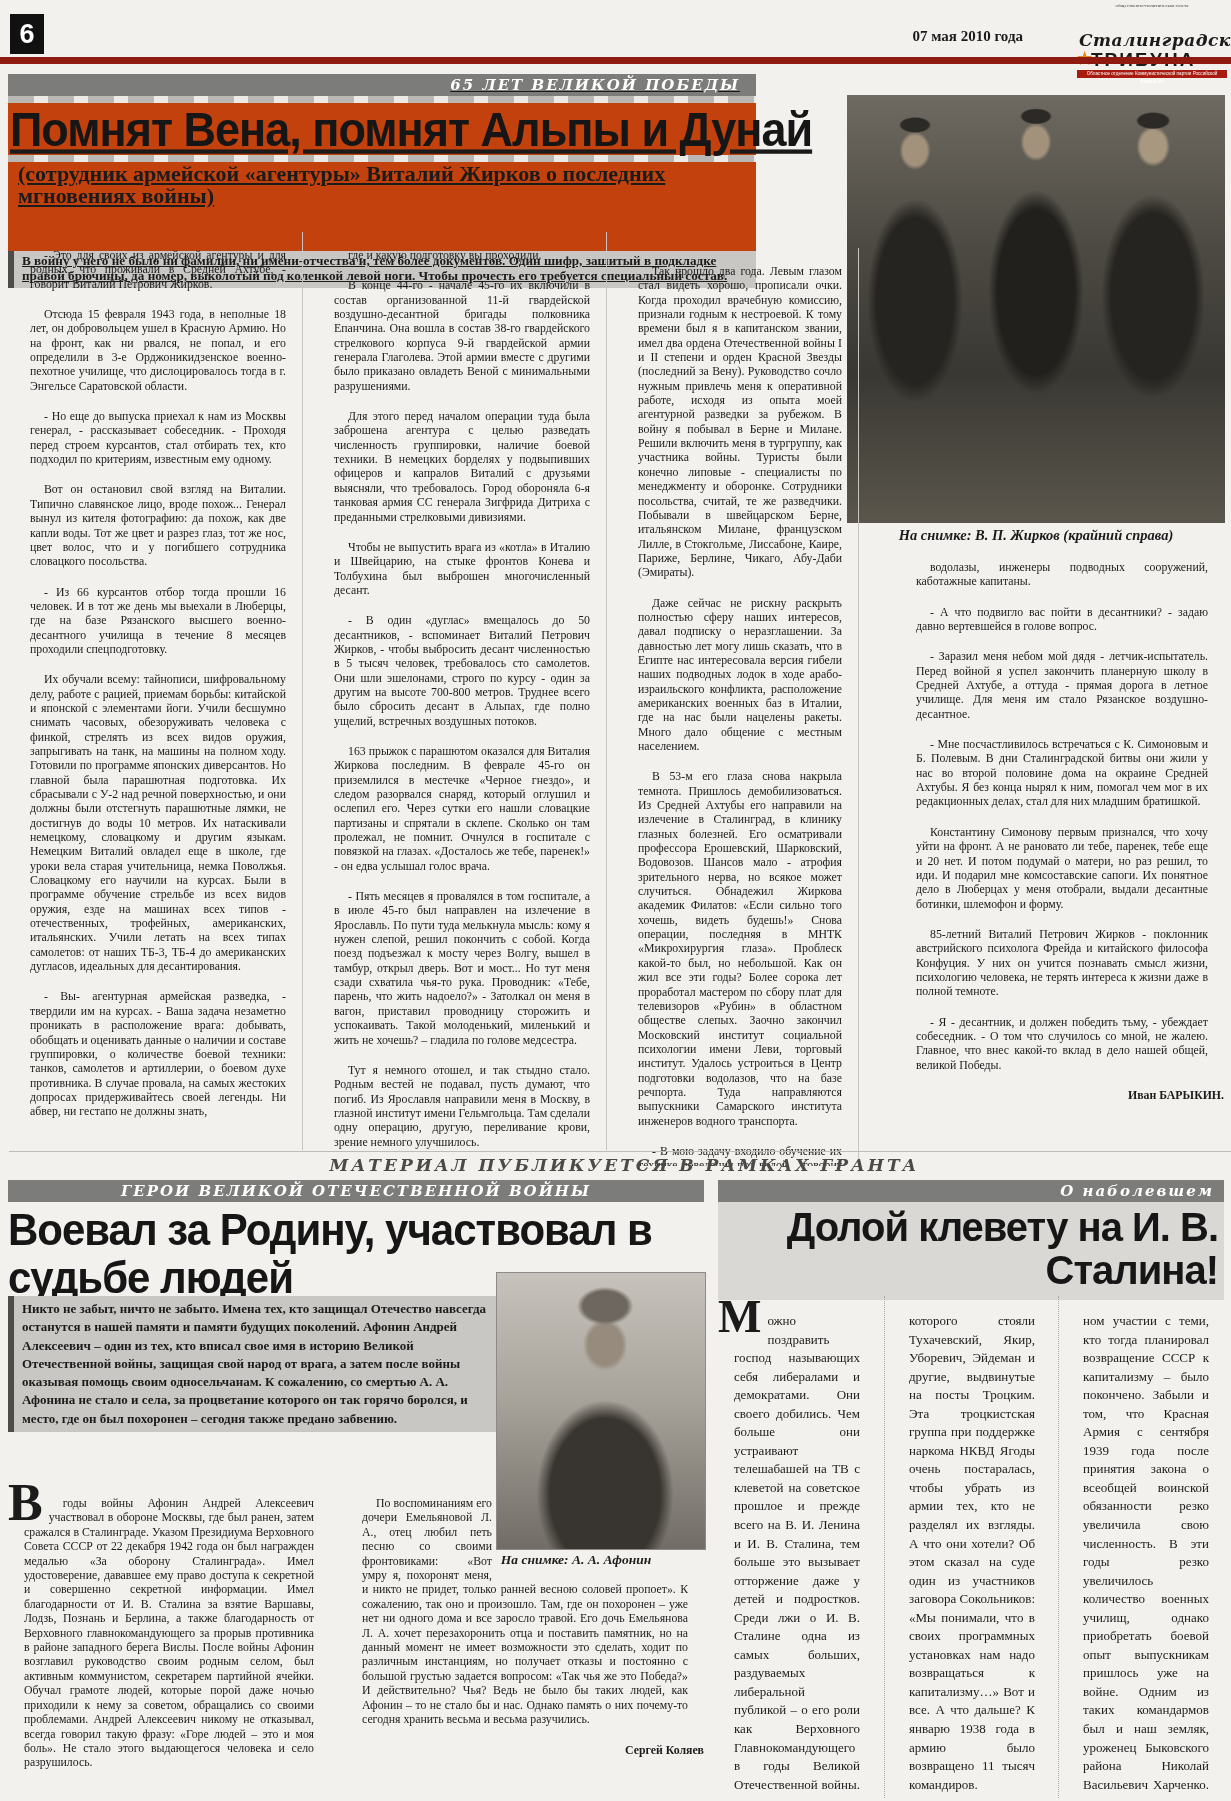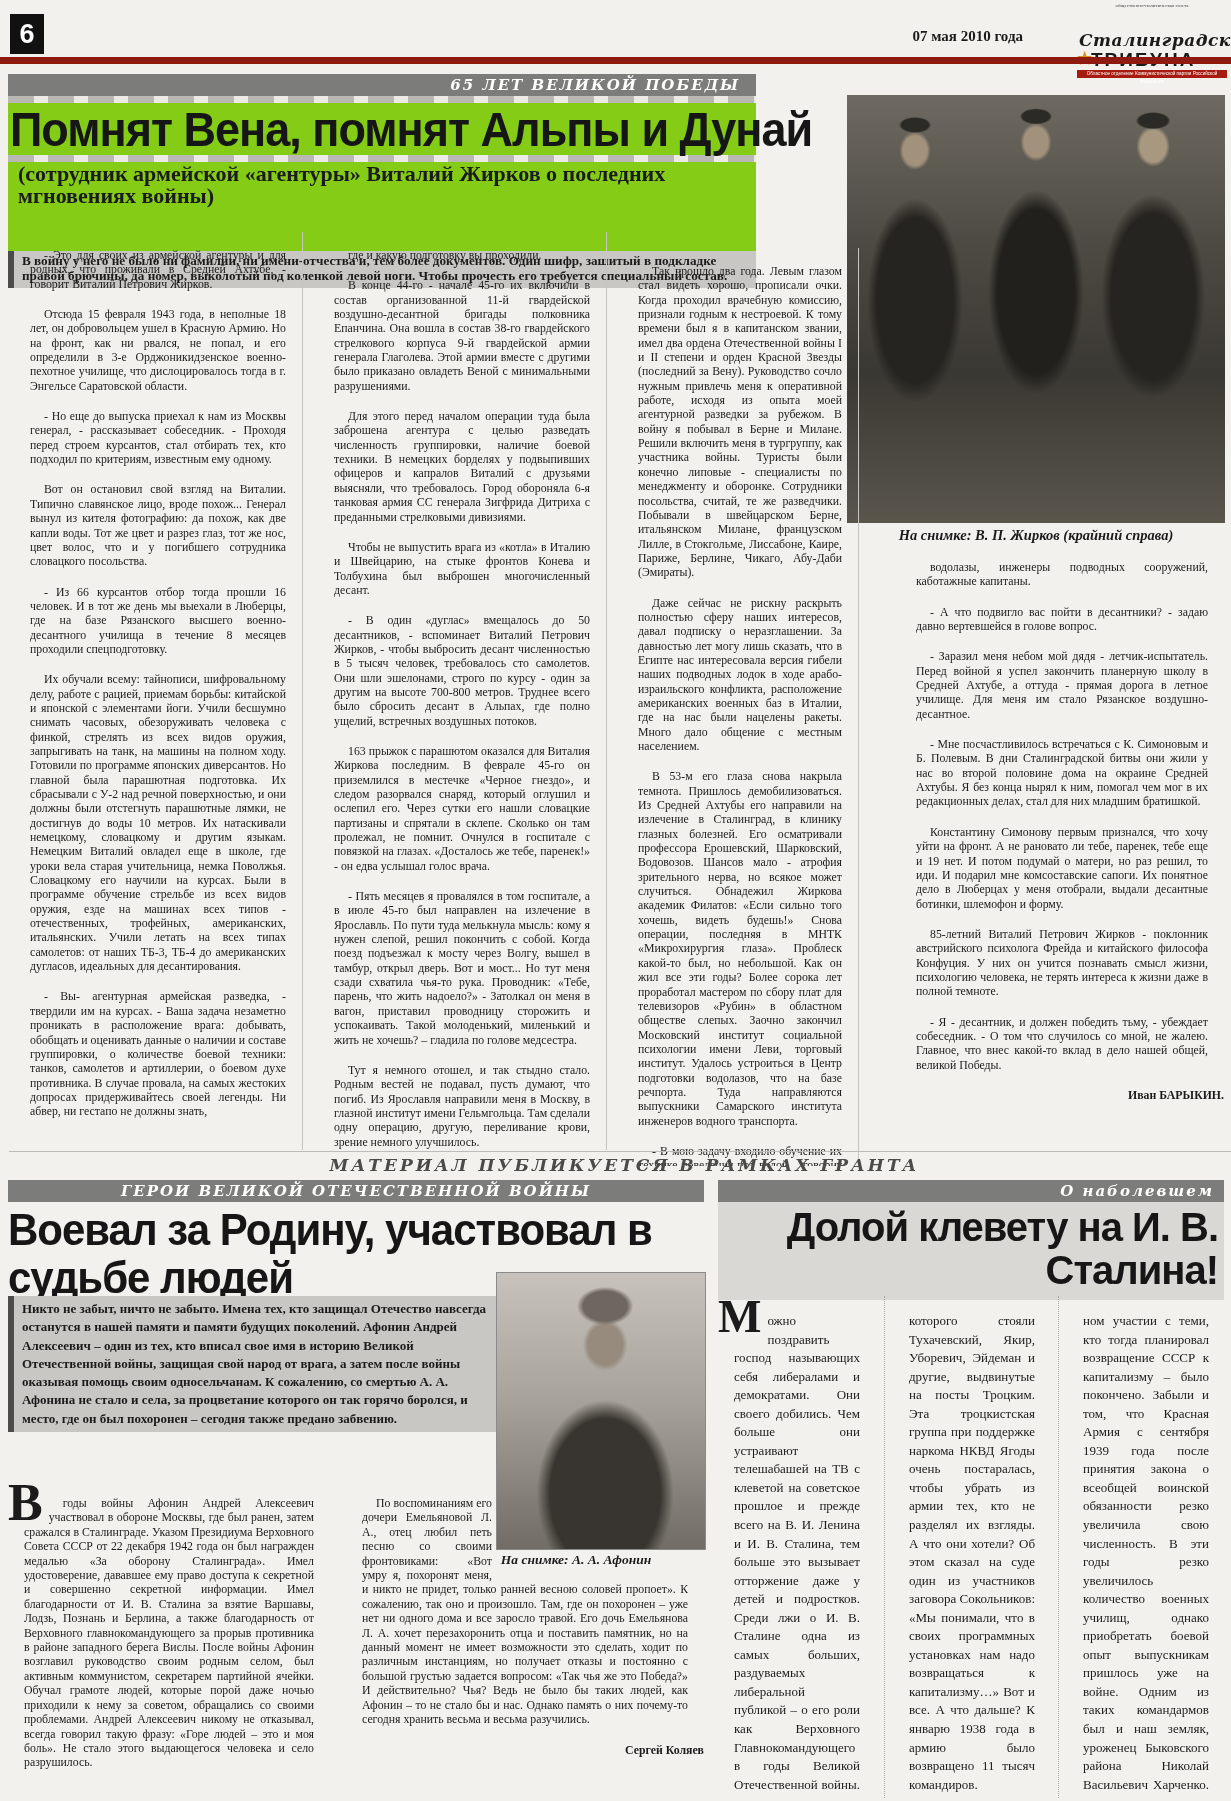--- a/index.html
+++ b/index.html
@@ -29,21 +29,21 @@
   .dashrow{height:7px;background:repeating-linear-gradient(90deg,#b9b8b5 0 26px,#eceae7 26px 40px);}
   .headline{font-family:"Liberation Sans",sans-serif;font-weight:bold;color:#161616;letter-spacing:-1px;}
   .bodytext p{margin:16px;text-indent:14px;text-align:justify;}
   .col{position:absolute;overflow:hidden;}
   .vsep{border-right:1px solid #c6c5c2;}
   .author{font-weight:bold;text-align:right;margin-top:4px;}
   .dropcap{float:left;font-size:52px;line-height:42px;font-weight:bold;padding:2px 6px 0 0;}
   .ledebox{background:#c8c7c4;border-left:6px solid #4c4c4a;font-weight:bold;}
   .caption{font-weight:bold;font-style:italic;text-align:center;}
   
-  .m-topblock{position:absolute;left:8px;top:74px;width:748px;background:#84cc16;}
+  .m-topblock{position:absolute;left:8px;top:74px;width:748px;background:#c2410c;text-decoration:underline;}
   .m-banner{text-align:right;padding-right:16px;}
   .m-head{font-size:45px;line-height:50px;height:52px;white-space:nowrap;padding-left:2px;
           transform:scaleY(1.08);transform-origin:top left;}
   .m-sub{font-weight:bold;font-size:22px;line-height:22px;padding:1px 10px;}
   .m-lede{font-size:13.2px;line-height:15.4px;padding:2px 6px 4px 8px;margin-top:43px;}
   .m-photo{position:absolute;left:847px;top:95px;width:378px;height:428px;
      background:
        radial-gradient(26px 13px at 18% 7%, #2c2a26 0 52%, transparent 62%),
        radial-gradient(26px 13px at 50% 5%, #2c2a26 0 52%, transparent 62%),
        radial-gradient(28px 14px at 81% 6%, #2c2a26 0 52%, transparent 62%),
@@ -141,21 +141,21 @@
       <p>Даже сейчас не рискну раскрыть полностью сферу наших интересов, давал подписку о неразглашении. За давностью лет могу лишь сказать, что в Египте нас интересовала версия гибели наших подводных лодок в ходе арабо-израильского конфликта, расположение американских военных баз в Италии, где на нас были нацелены ракеты. Много дало общение с местным населением.</p>
       <p>В 53-м его глаза снова накрыла темнота. Пришлось демобилизоваться. Из Средней Ахтубы его направили на излечение в Сталинград, в клинику глазных болезней. Его осматривали профессора Ерошевский, Шарковский, Водовозов. Шансов мало - атрофия зрительного нерва, но всякое может случиться. Обнадежил Жиркова академик Филатов: «Если сильно того хочешь, видеть будешь!» Снова операции, последняя в МНТК «Микрохирургия глаза». Проблеск какой-то был, но небольшой. Как он жил все эти годы? Более сорока лет проработал мастером по сбору плат для телевизоров «Рубин» в областном обществе слепых. Заочно закончил Московский институт социальной психологии имени Леви, торговый институт. Удалось устроиться в Центр подготовки водолазов, что на базе речпорта. Туда направляются выпускники Самарского института инженеров водного транспорта.</p>
       <p>- В мою задачу входило обучение их технике поведения под водой, - говорит Виктор Петрович. - Через меня прошли инженеры-</p>
     </div>
   <div class="col m-col" style="left:900px;top:544px;width:324px;height:600px;">
     <div class="bodytext">
         <p>водолазы, инженеры подводных сооружений, каботажные капитаны.</p>
         <p>- А что подвигло вас пойти в десантники? - задаю давно вертевшейся в голове вопрос.</p>
         <p>- Заразил меня небом мой дядя - летчик-испытатель. Перед войной я успел закончить планерную школу в Средней Ахтубе, а оттуда - прямая дорога в летное училище. Для меня им стало Рязанское воздушно-десантное.</p>
         <p>- Мне посчастливилось встречаться с К. Симоновым и Б. Полевым. В дни Сталинградской битвы они жили у нас во второй половине дома на окраине Средней Ахтубы. Я без конца нырял к ним, помогал чем мог в их редакционных делах, стал для них младшим братишкой.</p>
-        <p>Константину Симонову первым признался, что хочу уйти на фронт. А не рановато ли тебе, паренек, тебе еще и 19 нет. И потом подумай о матери, но раз решил, то иди. И подарил мне комсоставские сапоги. Их понятное дело в Люберцах у меня отобрали, выдали десантные ботинки, шлемофон и форму.</p>
+        <p>Константину Симонову первым признался, что хочу уйти на фронт. А не рановато ли тебе, паренек, тебе еще и 20 нет. И потом подумай о матери, но раз решил, то иди. И подарил мне комсоставские сапоги. Их понятное дело в Люберцах у меня отобрали, выдали десантные ботинки, шлемофон и форму.</p>
         <p>85-летний Виталий Петрович Жирков - поклонник австрийского психолога Фрейда и китайского философа Конфуция. У них он учится познавать смысл жизни, психологию человека, не терять интереса к жизни даже в полной темноте.</p>
         <p>- Я - десантник, и должен победить тьму, - убеждает собеседник. - О том что случилось со мной, не жалею. Главное, что внес какой-то вклад в дело нашей общей, великой Победы.</p>
       </div>
     <div class="author">Иван БАРЫКИН.</div>
   </div>
 
   <div class="grant">МАТЕРИАЛ ПУБЛИКУЕТСЯ В РАМКАХ ГРАНТА</div>
 
   <div class="hero">
     <div class="banner">ГЕРОИ ВЕЛИКОЙ ОТЕЧЕСТВЕННОЙ ВОЙНЫ</div>

